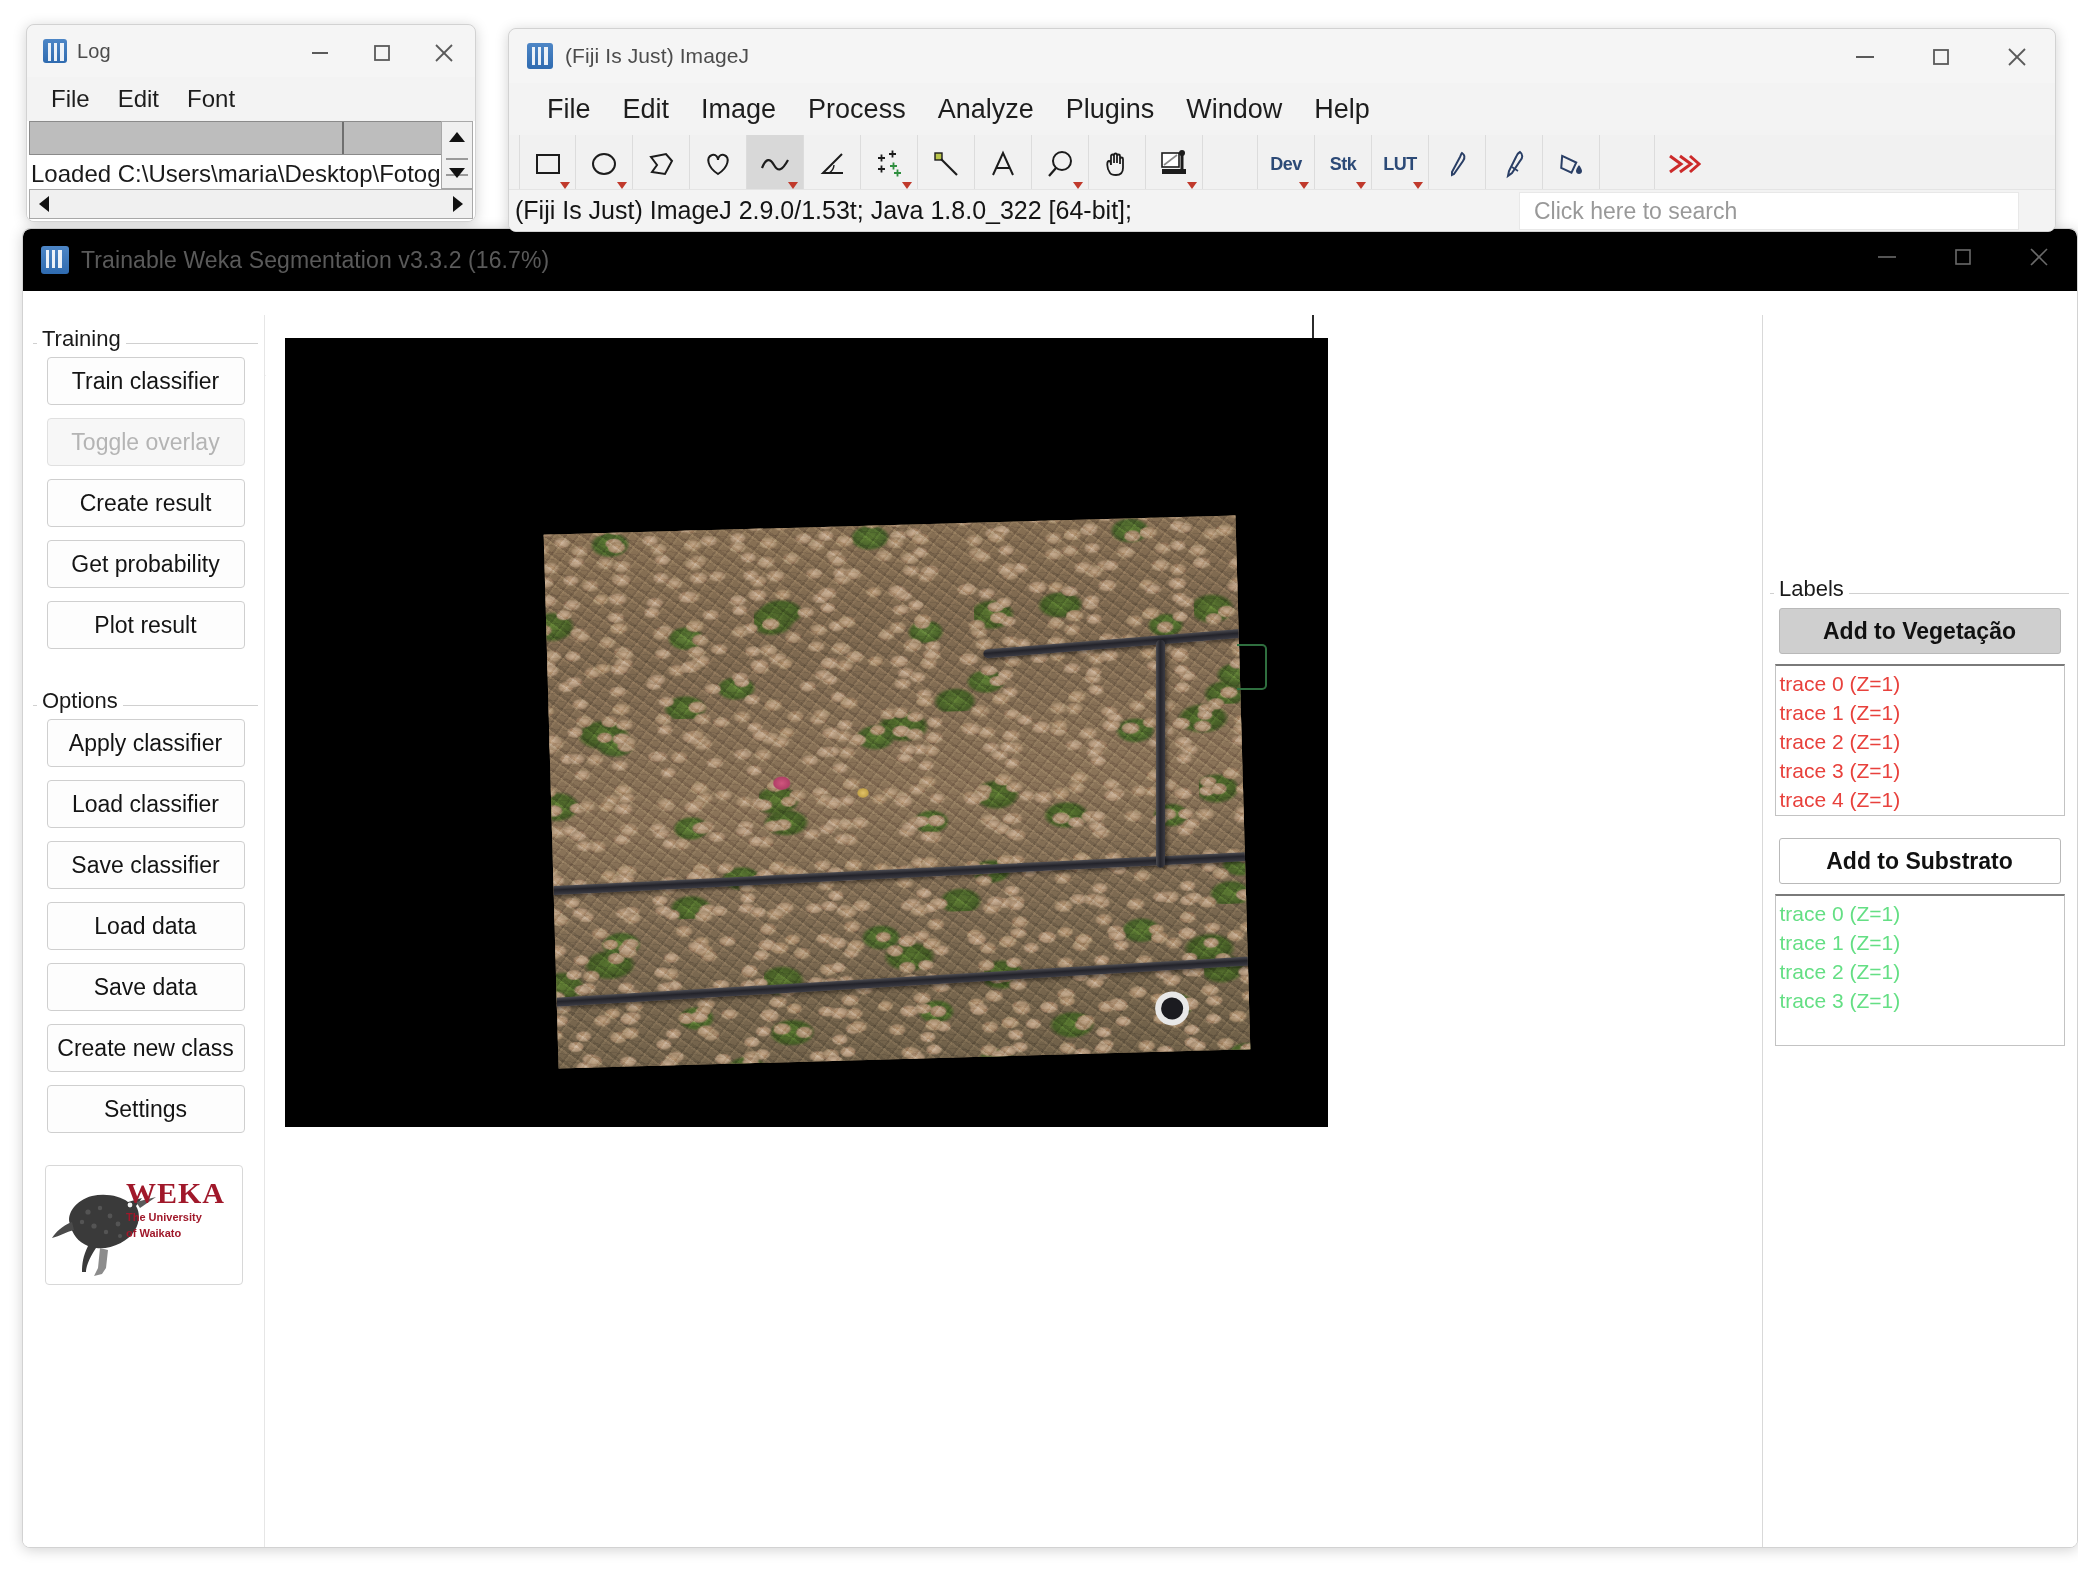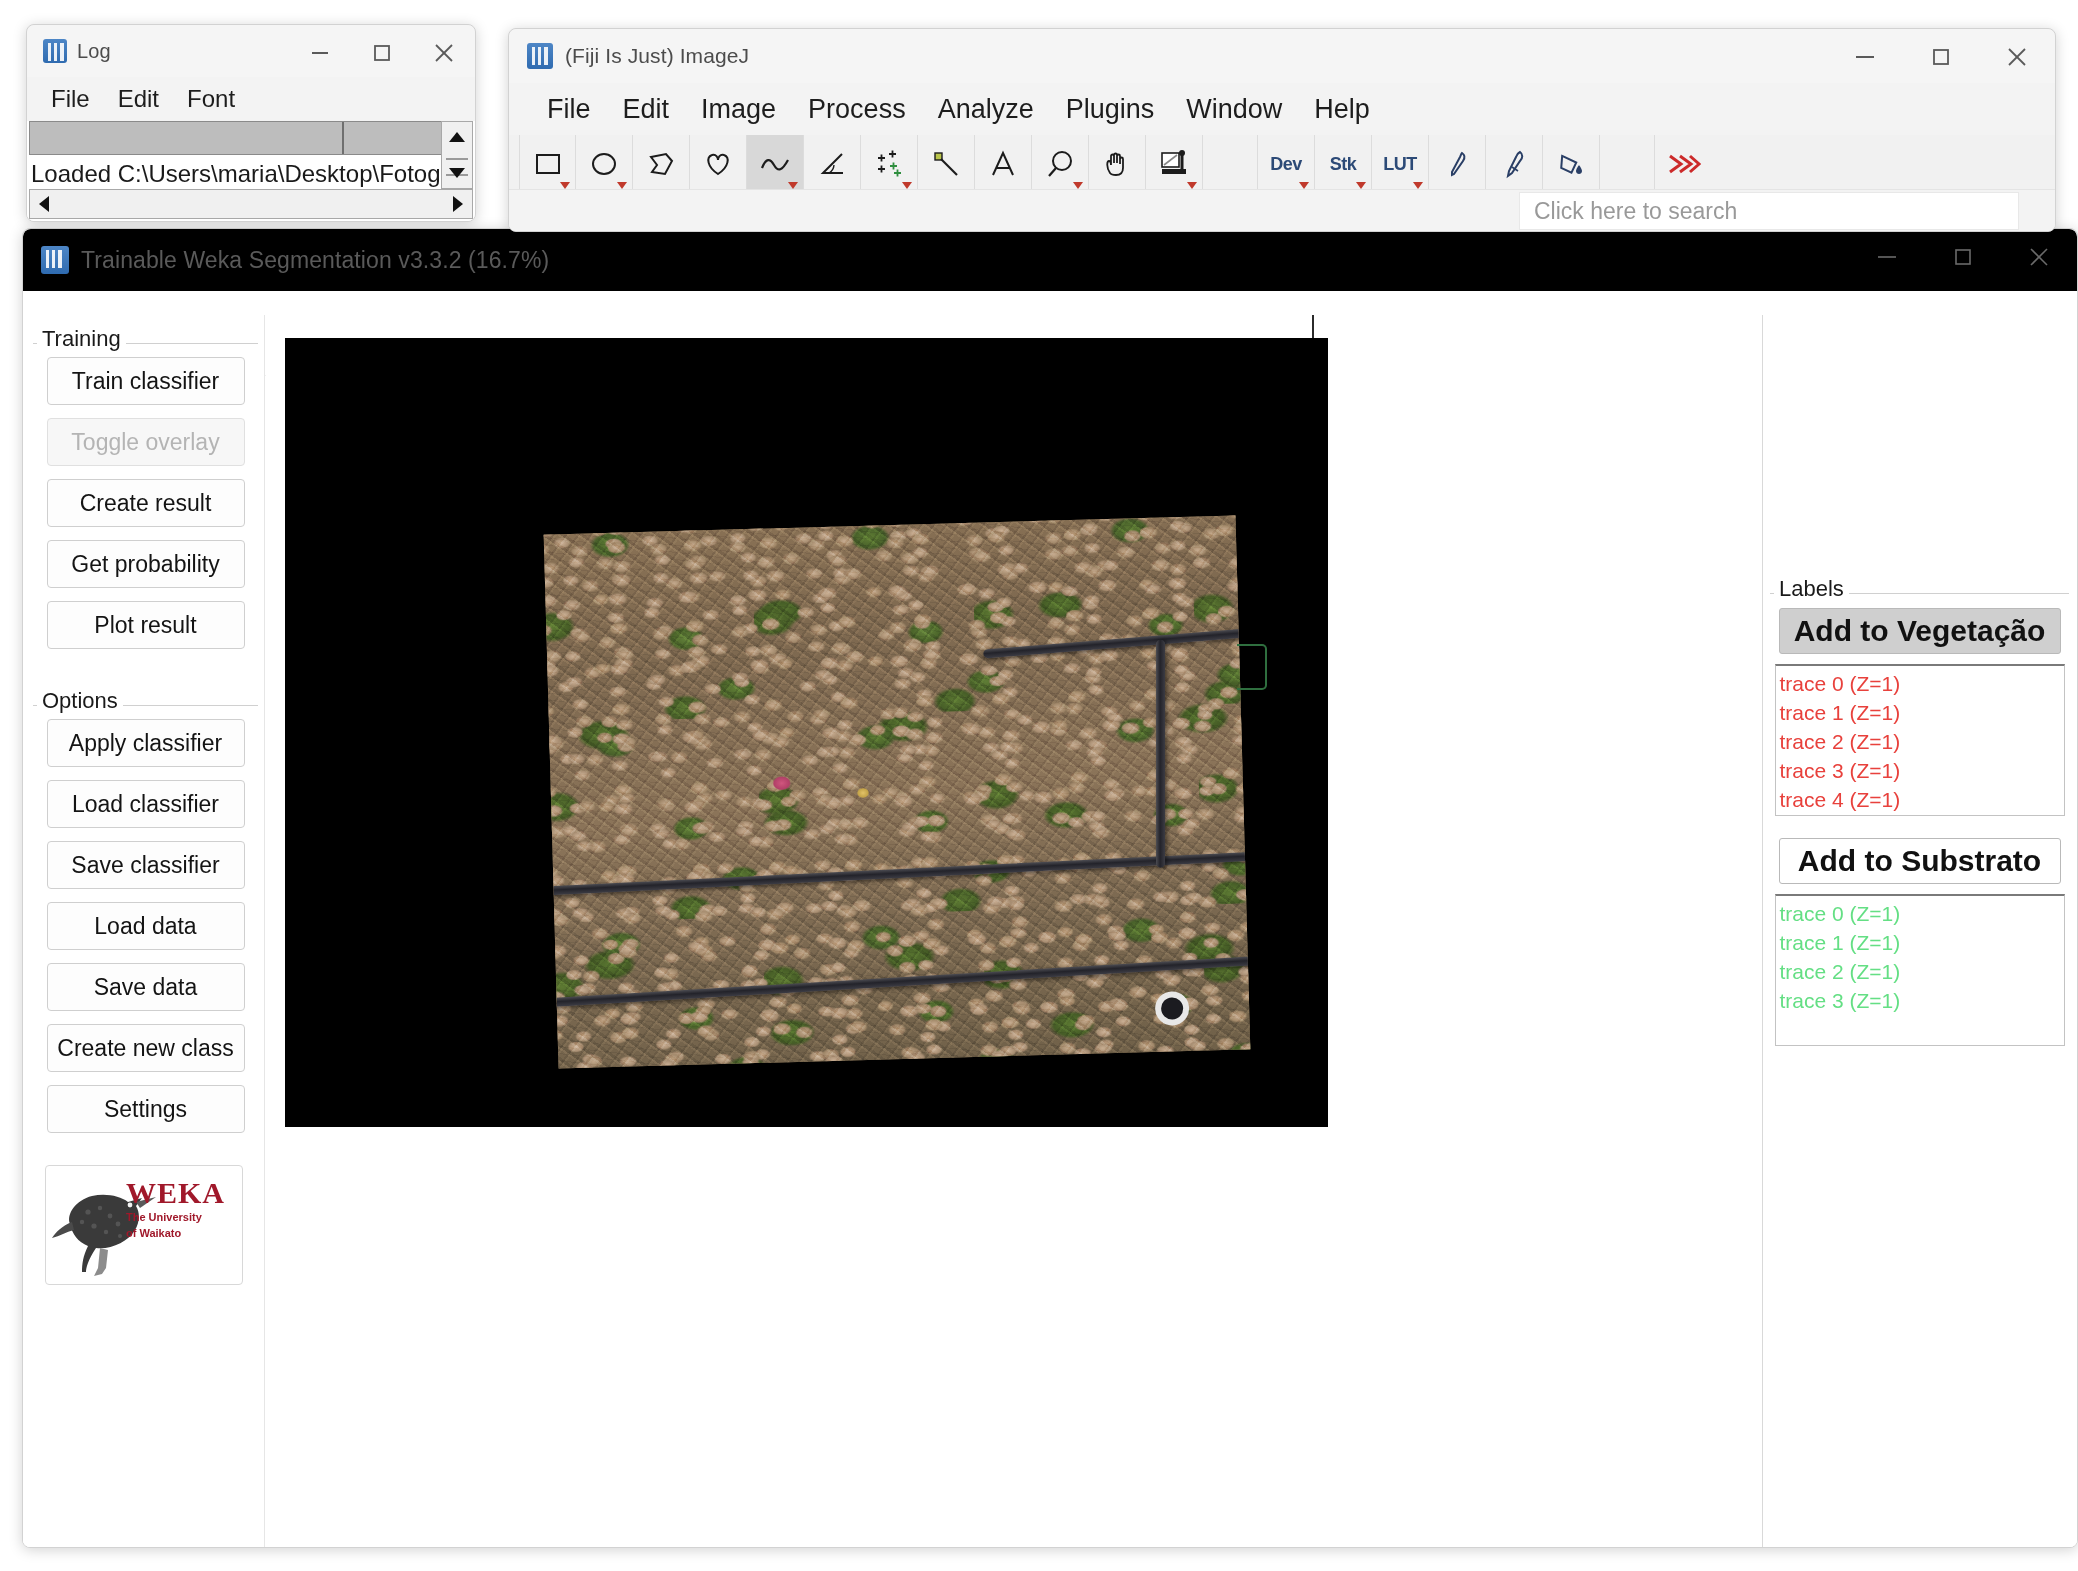--- a/index.html
+++ b/index.html
@@ -350,21 +350,21 @@
   }
   .labels-label {
     position: absolute; top: -18px; left: 4px; background:#fff; padding:0 5px;
     font-size: 22px; color: #1a1a1a;
   }
   .class-btn {
     margin: 14px auto 8px auto;
     width: 282px; height: 46px;
     border: 1px solid #b9b9b9;
     border-radius: 3px;
-    font-size: 30px; font-weight: bold; color: #111;
+    font-size: 23px; font-weight: bold; color: #111;
     text-align: center; line-height: 44px;
     white-space: nowrap; overflow: hidden;
   }
   .class-btn.grey { background: #cfcfcf; }
   .class-btn.white { background: #ffffff; }
   .trace-list {
     margin: 10px auto 0 auto;
     width: 290px; height: 152px;
     background: #ffffff;
     border: 1px solid #c3c3c3;
@@ -664,20 +664,21 @@
       </div>
       <div class="ij-gap"></div>
       <div class="ij-tool" style="border-right:none;">
         <svg width="34" height="28" viewBox="0 0 34 28">
             <path d="M3 6 L14 14 L3 22 M13 6 L24 14 L13 22 M23 6 L32 14 L23 22" fill="none" stroke="#cc2a2a" stroke-width="3"></path>
           </svg>
       </div>
     </div>
 
     <div class="ij-status">
+      <div class="ij-status-text">(Fiji Is Just) ImageJ 2.9.0/1.53t; Java 1.8.0_322 [64-bit];</div>
       <div class="ij-search">
         <span class="ij-search-ph">Click here to search</span>
       </div>
     </div>
   </div>
 
   <div class="win" id="log-window">
     <div class="titlebar">
       <div class="tb-icon"></div>
       <div class="tb-title">Log</div>

